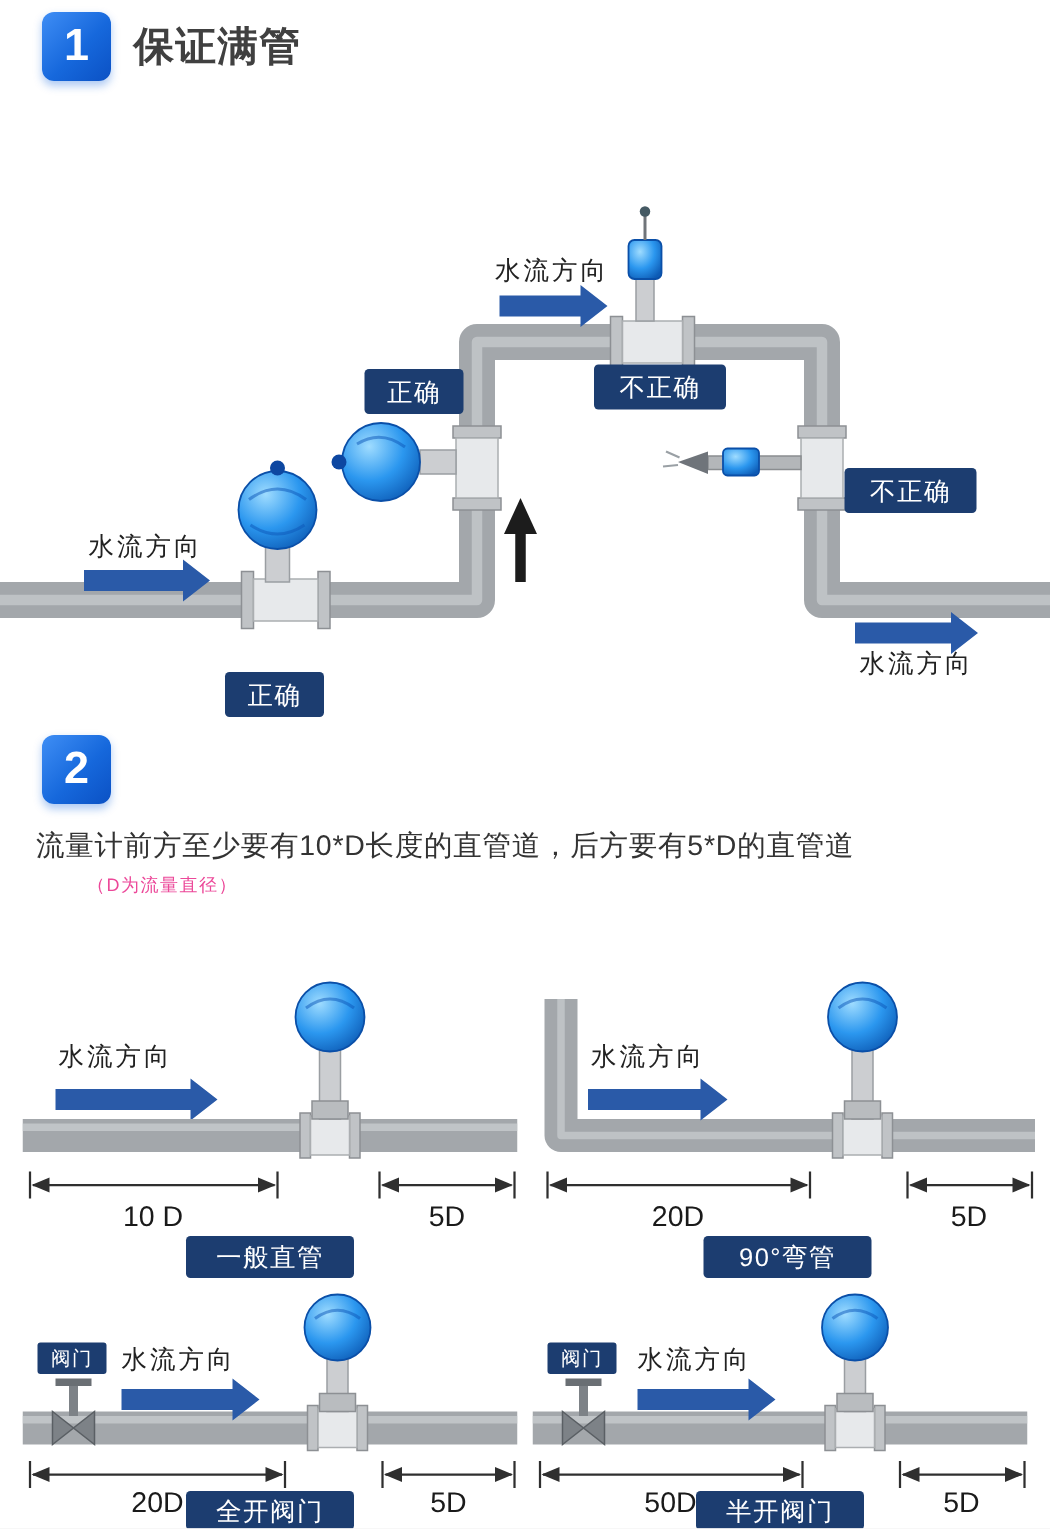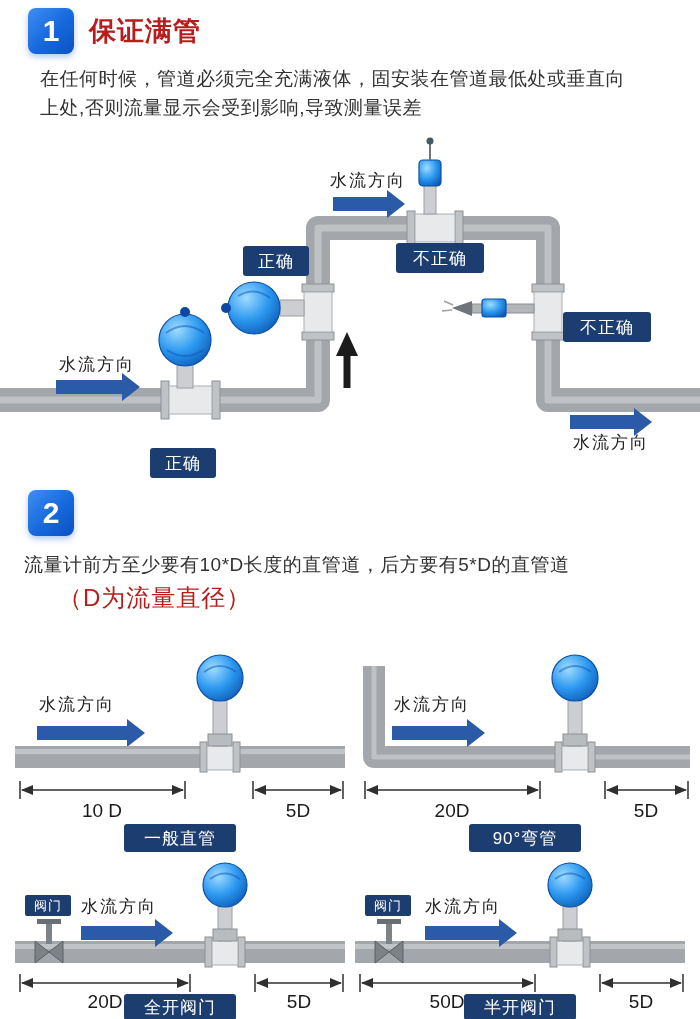--- a/index.html
+++ b/index.html
@@ -4,23 +4,23 @@
 <style>
   html,body{margin:0;padding:0;background:#fff;}
   body{font-family:"Liberation Sans","DejaVu Sans",sans-serif;color:#222;}
   #page{position:relative;width:700px;height:1019px;background:#fff;overflow:hidden;outline:1px solid #ddd;margin:0 auto;}
   .abs{position:absolute;}
   .sec-header{display:flex;align-items:center;gap:15px;}
   .num-box{width:46px;height:46px;border-radius:8px;
     background:linear-gradient(135deg,#3f8ef5 0%,#1668dc 55%,#0b51c4 100%);
     color:#fff;font-size:30px;font-weight:bold;display:flex;align-items:center;justify-content:center;
     box-shadow:0 3px 6px rgba(22,104,220,.35);}
-  .sec-title{font-size:27px;font-weight:800;color:#b91c1c;letter-spacing:1px;text-align:center;}
+  .sec-title{font-size:27px;font-weight:800;color:#404040;letter-spacing:1px;text-align:center;}
   .desc{font-size:19px;line-height:1.55;color:#333;letter-spacing:.5px;}
-  .note{font-size:24px;color:#b91c1c;letter-spacing:1px;}
+  .note{font-size:12px;color:#ec4899;letter-spacing:1px;}
   svg{display:block;}
   svg text{font-family:"Liberation Sans","DejaVu Sans",sans-serif;}
   .flow-text{font-size:17px;fill:#222;letter-spacing:2px;}
   .dim-text{font-size:19px;fill:#1a1a1a;}
   .box-label{fill:#1c3d70;}
   .box-text{font-size:17px;fill:#fff;letter-spacing:1px;}
   .valve-text{font-size:13px;fill:#fff;letter-spacing:1px;}
   .dim{stroke:#2f2f2f;stroke-width:1.5;}
   .dim-head{fill:#2f2f2f;}
   .flow-arrow{fill:#2a5aa8;}
@@ -45,21 +45,20 @@
         <stop offset="100%" stop-color="#0d5bb5"></stop>
       </radialGradient>
     </defs>
   </svg>
 
   <div class="abs sec-header" style="top:8px;left:28px;">
     <div class="num-box">1</div>
     <div class="sec-title">保证满管</div>
   </div>
 
-  <div class="abs desc" style="top:64px;left:40px;width:590px;">在任何时候，管道必须完全充满液体，固安装在管道最低处或垂直向上处,否则流量显示会受到影响,导致测量误差</div>
 
   <svg class="abs" style="top:130px;left:0;" width="700" height="350" viewBox="0 0 700 350">
 
     <g>
       <path class="pipe" d="M -12 270 L 318 270 L 318 98 L 548 98 L 548 270 L 712 270"></path>
       <path class="pipe-hi" d="M -12 270 L 318 270 L 318 98 L 548 98 L 548 270 L 712 270"></path>
     </g>
 
     <g>
       <line x1="347" y1="258" x2="347" y2="222" stroke="#1c1c1c" stroke-width="7"></line>

